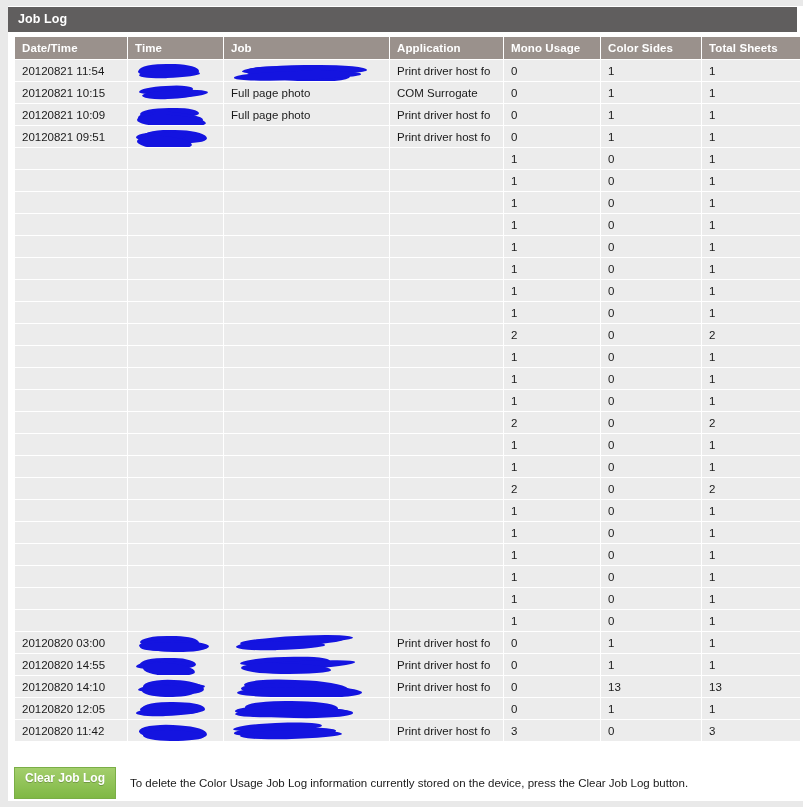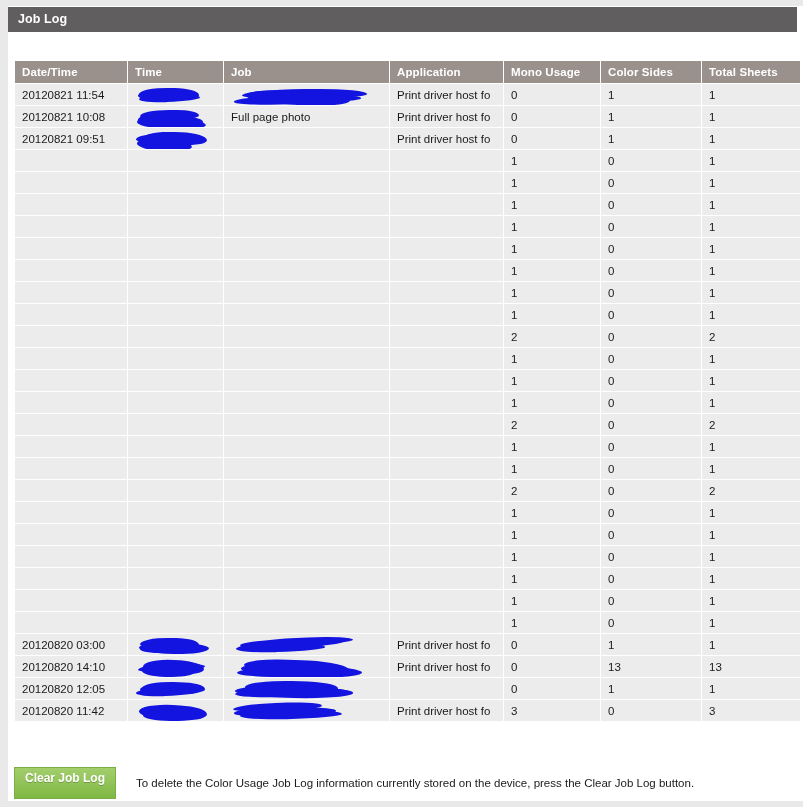--- a/index.html
+++ b/index.html
@@ -66,21 +66,21 @@
     line-height: 25px;
     padding-left: 10px;
     box-sizing: border-box;
     letter-spacing: 0.1px;
   }
 
   
   .table-wrap {
     position: absolute;
     left: 14px;
-    top: 60px;
+    top: 36px;
     width: 779px;
   }
   table.joblog {
     border-collapse: separate;
     border-spacing: 1px 1px;
     width: 779px;
     table-layout: fixed;
     font-size: 11.5px;
   }
   table.joblog th {
@@ -145,21 +145,21 @@
     font-weight: bold;
     font-size: 12px;
     padding: 4px 10px 13px 10px;
     line-height: 13px;
     text-align: center;
     cursor: pointer;
     text-shadow: 0 1px 0 rgba(0,0,0,.22);
     white-space: nowrap;
   }
   .footer-note {
-    margin-left: 20px;
+    margin-left: 14px;
     font-size: 11.5px;
     color: #1a1a1a;
     white-space: nowrap;
   }
 </style>
 </head>
 <body>
 
 <div id="page">
   <div id="gutter-top"></div>
@@ -207,21 +207,36 @@
                 <span class="redact s2" style="width: 103.612px; height: 13.8956px; left: 15.0797px; top: 2.83868px; transform: rotate(3.4deg);"></span>
                 <span class="redact s3" style="width: 127.373px; height: 8.50802px; left: 3.23279px; top: 6.97016px; transform: rotate(-1.99deg);"></span>
               </span>
             </td>
             <td>Print driver host fo</td>
             <td>0</td>
             <td>1</td>
             <td>1</td>
           </tr>
           <tr>
-            <td>20120821 10:08</td>
+            <td>20120821 10:15</td>
+            <td>
+              <span class="cellwrap">
+                <span class="redact s1" style="width: 54.1023px; height: 7.65852px; left: 4.01086px; top: -0.445246px; transform: rotate(-2.84deg);"></span>
+                <span class="redact s2" style="width: 65.9391px; height: 8.02374px; left: 6.73495px; top: 3.63083px; transform: rotate(-2.48deg);"></span>
+                <span class="redact s3" style="width: 51.2175px; height: 8.45704px; left: 7.51488px; top: 5.2925px; transform: rotate(-2.04deg);"></span>
+              </span>
+            </td>
+            <td>Full page photo</td>
+            <td>COM Surrogate</td>
+            <td>0</td>
+            <td>1</td>
+            <td>1</td>
+          </tr>
+          <tr>
+            <td>20120821 10:09</td>
             <td>
               <span class="cellwrap">
                 <span class="redact s1" style="width: 58.987px; height: 10.1973px; left: 4.74063px; top: -0.0011817px; transform: rotate(-0.3deg);"></span>
                 <span class="redact s2" style="width: 64.7791px; height: 13.5406px; left: 2.56888px; top: 3.52537px; transform: rotate(3.04deg);"></span>
                 <span class="redact s3" style="width: 68.5562px; height: 12.4195px; left: 1.61788px; top: 6.86874px; transform: rotate(1.92deg);"></span>
               </span>
             </td>
             <td>Full page photo</td>
             <td>Print driver host fo</td>
             <td>0</td>
@@ -448,20 +463,41 @@
                 <span class="redact s1" style="width: 59.1378px; height: 11.3223px; left: 4.5922px; top: 0.0125308px; transform: rotate(0.82deg);"></span>
                 <span class="redact s2" style="width: 69.7818px; height: 12.0555px; left: 4.11041px; top: 3.98016px; transform: rotate(1.56deg);"></span>
                 <span class="redact s3" style="width: 63.8887px; height: 9.05758px; left: 4.57216px; top: 6.44443px; transform: rotate(-1.44deg);"></span>
               </span>
             </td>
             <td>
               <span class="cellwrap">
                 <span class="redact s1" style="width: 113.376px; height: 7.7995px; left: 8.82536px; top: 0.303629px; transform: rotate(-2.7deg);"></span>
                 <span class="redact s2" style="width: 104.859px; height: 7.44352px; left: 8.26515px; top: 2.89805px; transform: rotate(-3.06deg);"></span>
                 <span class="redact s3" style="width: 88.6611px; height: 8.7795px; left: 4.98536px; top: 5.12672px; transform: rotate(-1.72deg);"></span>
+              </span>
+            </td>
+            <td>Print driver host fo</td>
+            <td>0</td>
+            <td>1</td>
+            <td>1</td>
+          </tr>
+          <tr>
+            <td>20120820 14:55</td>
+            <td>
+              <span class="cellwrap">
+                <span class="redact s1" style="width: 55.7574px; height: 11.4619px; left: 5.3056px; top: -0.294785px; transform: rotate(0.96deg);"></span>
+                <span class="redact s2" style="width: 53.7624px; height: 8.34264px; left: 1.18643px; top: 2.52386px; transform: rotate(-2.16deg);"></span>
+                <span class="redact s3" style="width: 52.2197px; height: 13.4744px; left: 7.81024px; top: 5.38361px; transform: rotate(2.97deg);"></span>
+              </span>
+            </td>
+            <td>
+              <span class="cellwrap">
+                <span class="redact s1" style="width: 89.9012px; height: 9.05758px; left: 8.67648px; top: -0.814227px; transform: rotate(-1.44deg);"></span>
+                <span class="redact s2" style="width: 108.604px; height: 7.74777px; left: 14.8114px; top: 3.0764px; transform: rotate(-2.75deg);"></span>
+                <span class="redact s3" style="width: 90.4866px; height: 11.2373px; left: 10.2637px; top: 5.21365px; transform: rotate(0.74deg);"></span>
               </span>
             </td>
             <td>Print driver host fo</td>
             <td>0</td>
             <td>1</td>
             <td>1</td>
           </tr>
           <tr>
             <td>20120820 14:10</td>
             <td>

